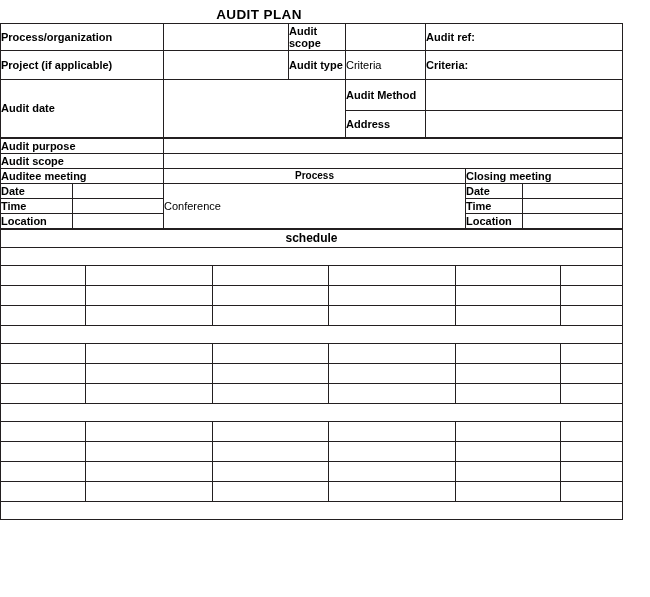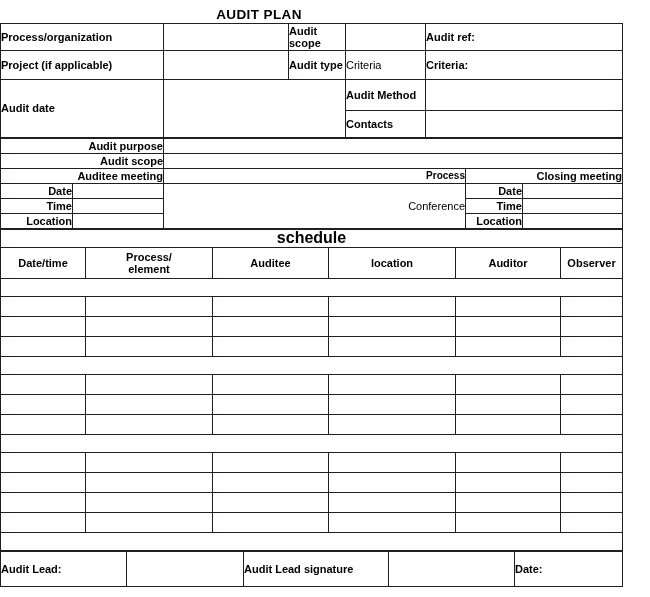--- a/index.html
+++ b/index.html
@@ -76,28 +76,28 @@
   .empty { padding: 0; }
 
   
   #tbl-head td { height: 26px; }
   #tbl-head td.tall { height: 28px; }
   #tbl-head td.team { height: 46px; }
   #tbl-head td.method { height: 30px; }
   #tbl-head td.addr { height: 16px; }
 
   
-  #tbl-mid td { height: 14px; text-align: right; }
+  #tbl-mid td { height: 14px; }
 
   
   #tbl-sched td { height: 19px; }
   #tbl-sched td.sched-title {
     text-align: center;
     font-weight: bold;
-    font-size: 16px;
+    font-size: 12px;
     height: 17px;
   }
   #tbl-sched td.colhead {
     text-align: center;
     font-weight: bold;
     font-size: 11px;
     height: 30px;
     line-height: 12.5px;
   }
   #tbl-sched tr.spacer td { height: 17px; }
@@ -136,21 +136,21 @@
         <td class="plain">Criteria</td>
         <td class="lbl">Criteria:</td>
       </tr>
       <tr>
         <td class="lbl team" rowspan="2">Audit date</td>
         <td class="val" colspan="2" rowspan="2"></td>
         <td class="lbl-sm method">Audit Method</td>
         <td class="val"></td>
       </tr>
       <tr>
-        <td class="lbl-sm addr">Contacts</td>
+        <td class="lbl-sm addr">Address</td>
         <td class="val"></td>
       </tr>
     </tbody>
   </table>
 
   <table class="frm" id="tbl-mid">
     <colgroup>
       <col style="width:72px">
       <col style="width:91px">
       <col style="width:302px">
@@ -199,41 +199,20 @@
       <col style="width:127px">
       <col style="width:116px">
       <col style="width:127px">
       <col style="width:105px">
       <col style="width:62px">
     </colgroup>
     <tbody id="sched-body">
       <tr>
         <td class="sched-title" colspan="6">schedule</td>
       </tr>
-      <tr id="sched-head-row">
-          <td class="colhead">
-            <div>Date/time</div>
-          </td>
-          <td class="colhead">
-            <div>Process/</div>
-            <div>element</div>
-          </td>
-          <td class="colhead">
-            <div>Auditee</div>
-          </td>
-          <td class="colhead">
-            <div>location</div>
-          </td>
-          <td class="colhead">
-            <div>Auditor</div>
-          </td>
-          <td class="colhead">
-            <div>Observer</div>
-          </td>
-        </tr>
     <tr class="spacer">
           <td colspan="6" class="empty"></td>
         </tr>
         <tr class="datarow">
           <td class="empty"></td>
           <td class="empty"></td>
           <td class="empty"></td>
           <td class="empty"></td>
           <td class="empty"></td>
           <td class="empty"></td>
@@ -315,32 +294,14 @@
           <td class="empty"></td>
           <td class="empty"></td>
           <td class="empty"></td>
         </tr>
         <tr class="spacer">
           <td colspan="6" class="empty"></td>
         </tr>
       </tbody>
   </table>
 
-  <table class="frm" id="tbl-foot">
-    <colgroup>
-      <col style="width:126px">
-      <col style="width:117px">
-      <col style="width:145px">
-      <col style="width:126px">
-      <col style="width:108px">
-    </colgroup>
-    <tbody>
-      <tr>
-        <td class="lbl">Audit Lead:</td>
-        <td class="val"></td>
-        <td class="lbl">Audit Lead signature</td>
-        <td class="val"></td>
-        <td class="lbl">Date:</td>
-      </tr>
-    </tbody>
-  </table>
 
 </div>
 
 </body></html>

